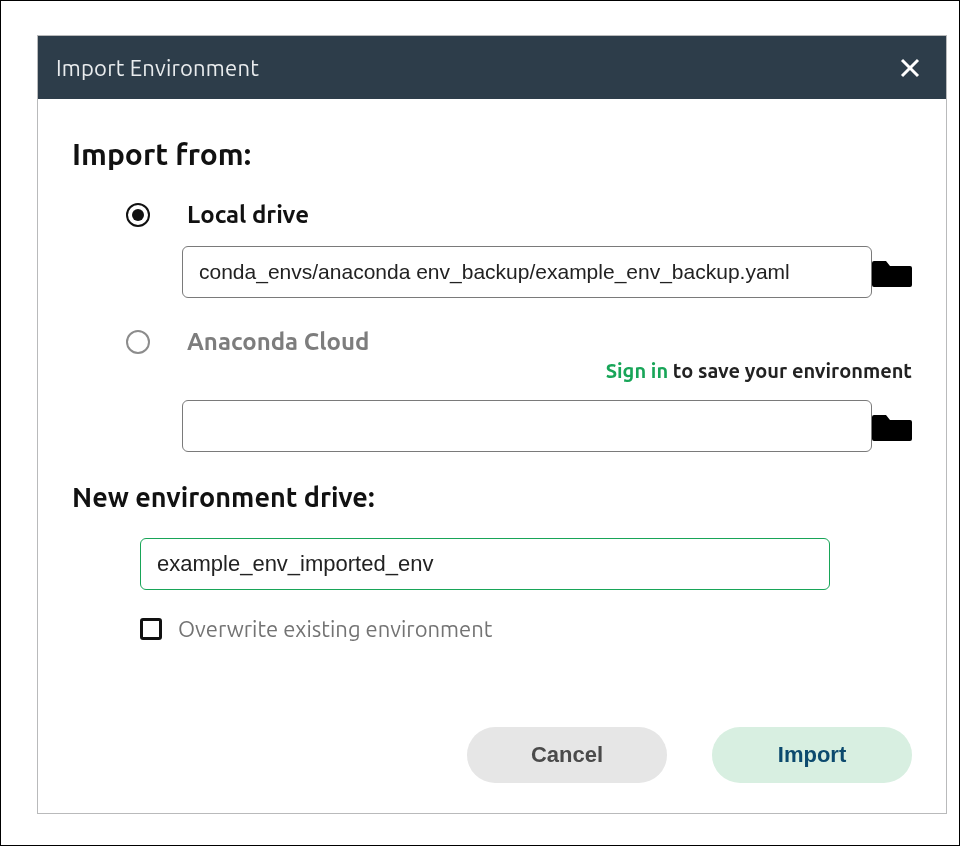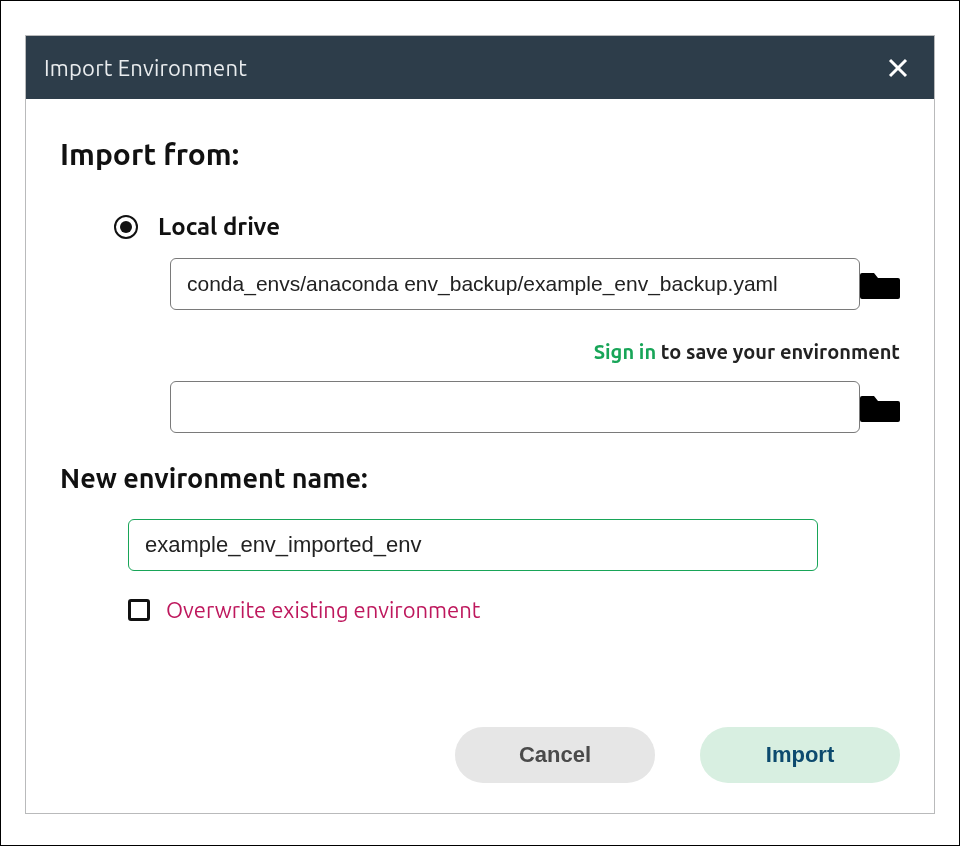--- a/index.html
+++ b/index.html
@@ -1,42 +1,42 @@
 <!DOCTYPE html>
 <html><head>
 <meta charset="utf-8">
 <style>
   * { box-sizing: border-box; margin: 0; padding: 0; }
   html, body { width: 960px; height: 846px; font-family: "Segoe UI", "Ubuntu", "Noto Sans", Arial, sans-serif; background: #fff; }
   .frame { width: 960px; height: 846px; border: 1px solid #000; position: relative; }
   .dialog {
     position: absolute;
-    left: 24px; top: 34px;
+    left: 36px; top: 34px;
     width: 910px; height: 779px;
     border: 1px solid #b9babb;
     background: #fff;
   }
   .titlebar {
     height: 63px;
     background: #2d3d4a;
     color: #e9ecee;
     display: flex;
     align-items: center;
     justify-content: space-between;
     padding: 0 22px 0 18px;
   }
   .titlebar .title { font-size: 22px; font-weight: 400; letter-spacing: .2px; }
   .titlebar .close { width: 28px; height: 28px; display:flex; align-items:center; justify-content:center; cursor:pointer; }
   .titlebar .close svg { stroke: #fff; stroke-width: 3; }
 
   .body { padding: 38px 34px 0 34px; }
 
-  .h1 { font-size: 30px; font-weight: 700; color: #111; margin-bottom: 42px; }
+  .h1 { font-size: 30px; font-weight: 700; color: #111; margin-bottom: 30px; }
 
-  .opt-row { display: flex; align-items: center; gap: 20px; margin-left: 54px; text-align: center; }
+  .opt-row { display: flex; align-items: center; gap: 37px; margin-left: 54px; text-align: center; }
 
   .radio {
     width: 24px; height: 24px; border-radius: 50%;
     border: 2px solid #111; position: relative; flex: 0 0 24px; cursor:pointer;
   }
   .radio.selected::after {
     content:""; position:absolute; left:50%; top:50%; transform:translate(-50%,-50%);
     width:12px; height:12px; border-radius:50%; background:#111;
   }
   .radio.unselected { border-color:#8c8c8c; }
@@ -59,21 +59,21 @@
   .name-input {
     display:block; margin-left:68px; width: 690px; height:52px;
     border:1px solid #18a558; border-radius:6px; font-size:22px;
     padding:0 16px; color:#222; outline:none;
   }
 
   .check-row { display:flex; align-items:center; gap:16px; margin-left:68px; margin-top:26px; }
   .checkbox {
     width:22px; height:22px; border:3px solid #111; border-radius:3px; cursor:pointer; flex:0 0 22px;
   }
-  .check-label { font-size:22px; color:#be185d; }
+  .check-label { font-size:22px; color:#737373; }
 
   .footer { position:absolute; right:34px; bottom:30px; display:flex; gap:45px; }
   .btn {
     min-width:200px; height:56px; border:none; border-radius:28px;
     font-size:22px; font-weight:700; cursor:pointer;
     display:flex; align-items:center; justify-content:center;
   }
   .btn-cancel { background:#e6e6e6; color:#4a4a4a; }
   .btn-import { background:#d8efe1; color:#0c4a6e; }
 </style>
@@ -102,33 +102,37 @@
       </div>
       <div class="path-row">
         <input class="path-input" type="text" value="conda_envs/anaconda env_backup/example_env_backup.yaml" style="">
         <span class="folder-btn">
           <svg width="40" height="34" viewBox="0 0 40 34">
               <path fill="#000" d="M2 6 h12 l4 5 h20 a2 2 0 0 1 2 2 v17 a2 2 0 0 1 -2 2 H2 a2 2 0 0 1 -2 -2 V8 a2 2 0 0 1 2 -2 z"></path>
             </svg>
         </span>
       </div>
 
+      <div class="opt-row">
+        <span class="radio unselected"></span>
+        <span class="opt-label disabled">Anaconda Cloud</span>
+      </div>
       <div class="subtext">
         <span class="signin">Sign in</span><span> to save your environment</span>
       </div>
       <div class="path-row">
         <input class="path-input" type="text" value="" style="">
         <span class="folder-btn">
           <svg width="40" height="34" viewBox="0 0 40 34">
               <path fill="#000" d="M2 6 h12 l4 5 h20 a2 2 0 0 1 2 2 v17 a2 2 0 0 1 -2 2 H2 a2 2 0 0 1 -2 -2 V8 a2 2 0 0 1 2 -2 z"></path>
             </svg>
         </span>
       </div>
 
-      <div class="h2">New environment name:</div>
+      <div class="h2">New environment drive:</div>
 
       <input class="name-input" type="text" value="example_env_imported_env" style="">
 
       <div class="check-row">
         <span class="checkbox"></span>
         <span class="check-label">Overwrite existing environment</span>
       </div>
     </div>
 
     <div class="footer">

